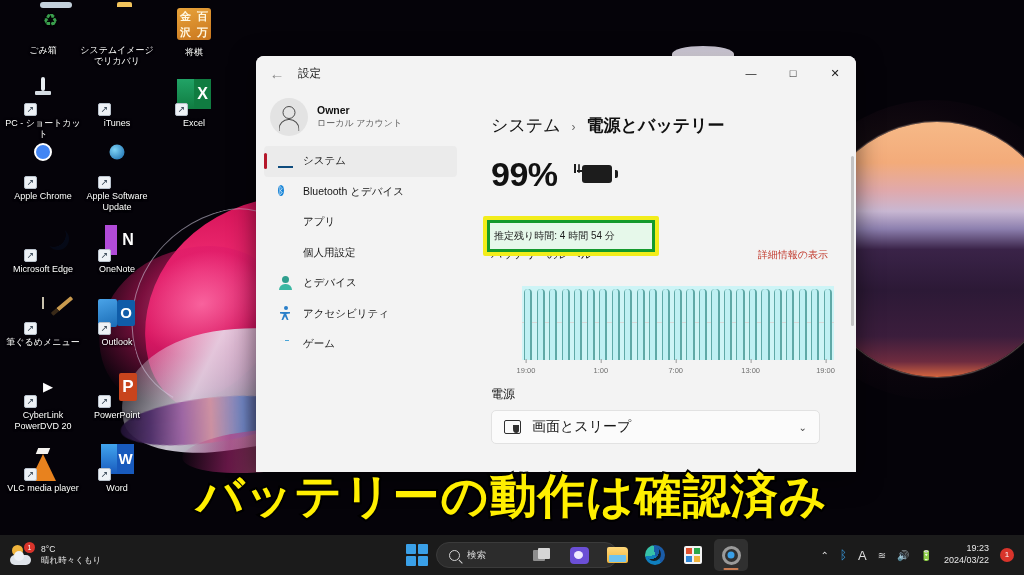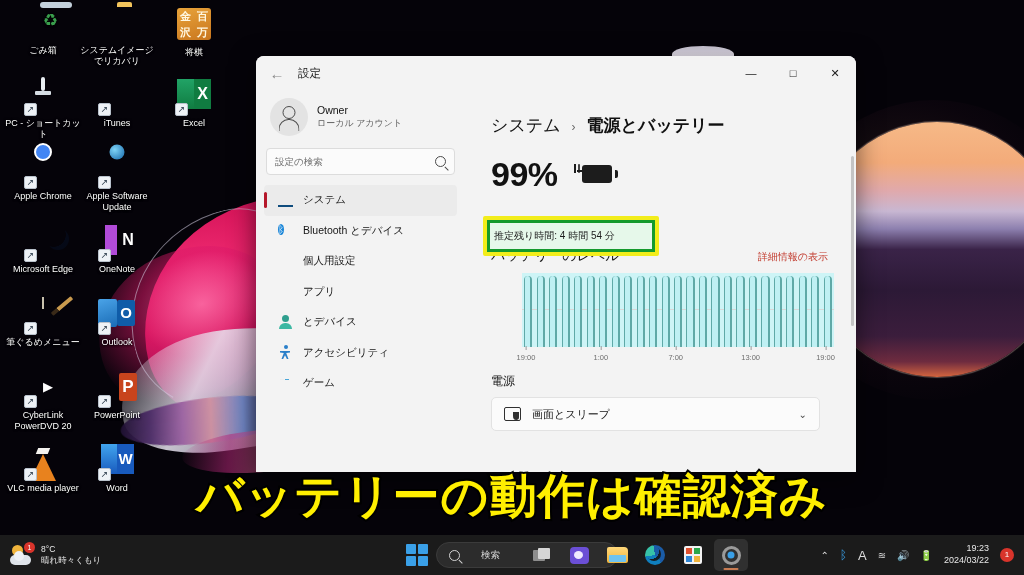--- a/index.html
+++ b/index.html
@@ -400,21 +400,21 @@
   .avatar:before{
     content:""; position:absolute; left:50%; top:8px; transform:translateX(-50%);
     width:11px; height:11px; border-radius:50%; border:1.4px solid #4b4b4b;
   }
   .avatar:after{
     content:""; position:absolute; left:50%; top:21px; transform:translateX(-50%);
     width:19px; height:11px;
     border:1.4px solid #4b4b4b; border-bottom:none;
     border-radius:10px 10px 0 0;
   }
-  .acct-name{ font-size:10.5px; font-weight:normal; color:#101010; }
+  .acct-name{ font-size:10.5px; font-weight:bold; color:#101010; }
   .acct-sub{ font-size:9px; color:#5c5c5c; margin-top:1px; }
 
   .search-box{
     height:27px; margin:2px 2px 10px;
     background:#fbfbfb;
     border:1px solid #dcdcdc;
     border-radius:4px;
     display:flex; align-items:center;
     padding:0 8px;
     cursor:text;
@@ -564,25 +564,25 @@
     padding-left:4px;
   }
   .hl-text{ font-size:10px; color:#1d1d1d; white-space:nowrap; }
 
   
   .chart-head{
     display:flex; align-items:baseline;
     margin:56px 0 0 14px;
     padding-right:6px;
   }
-  .chart-title{ font-size:14px; color:#141414;text-align:center; }
+  .chart-title{ font-size:11px; color:#141414;text-align:center; }
   .chart-link{ margin-left:auto; font-size:10px; color:#c23b2e; cursor:pointer; }
 
   .chart-area{
-    margin:8px 0 0 14px;
+    margin:24px 0 0 14px;
     height:90px;
     position:relative;
     padding-left:31px;
     padding-bottom:16px;
   }
   .plot{
     position:relative;
     height:74px;
     background:#cdf4f6;
     display:flex; align-items:flex-end; gap:0;
@@ -631,21 +631,21 @@
     width:17px;height:14px;
     border:1.4px solid #303030; border-radius:2px;
     position:relative; flex:0 0 17px;
   }
   .card-ic:after{
     content:""; position:absolute; right:1px; bottom:0;
     width:6px;height:8px;
     background:#303030;
     border-radius:0 0 3px 60%;
   }
-  .card-lbl{ font-size:11px; color:#171717; margin-left:11px; }
+  .card-lbl{ font-size:14px; color:#171717; margin-left:11px; }
   .chev{ margin-left:auto; color:#4a4a4a; font-size:10px; }
 
   
   .vscroll{
     position:absolute; right:2px; top:66px; width:3px; height:170px;
     background:#c4c4c4; border-radius:2px;
   }
 
   
   #subtitle{
@@ -709,21 +709,21 @@
     width:22px;height:22px;
     display:grid; grid-template-columns:1fr 1fr; grid-template-rows:1fr 1fr; gap:2.5px;
     cursor:pointer;
   }
   .tb-start i{ background:#3aa0e8; display:block; border-radius:1px; }
   .tb-search{
     width:182px; height:26px;
     background:#2c2c2c;
     border:1px solid #3b3b3b;
     border-radius:13px;
-    display:flex; align-items:center; gap:21px;
+    display:flex; align-items:center; gap:7px;
     padding:0 12px;
     color:#d8d8d8; font-size:9.5px;
     cursor:text;
   }
   .tb-search .mag{ border-color:#d3d3d3; }
   .tb-search .mag:after{ background:#d3d3d3; }
 
   .tb-apps{
     position:absolute; left:524px;
     display:flex; align-items:center; gap:4px;
@@ -911,41 +911,37 @@
     <div class="sidebar">
 
       <div class="acct">
         <div class="avatar"></div>
         <div>
           <div class="acct-name">Owner</div>
           <div class="acct-sub">ローカル アカウント</div>
         </div>
       </div>
 
-      <div class="search-box">
-        <input type="text" placeholder="設定の検索" style="">
-        <span class="mag"></span>
-      </div>
 
       <div class="navlist">
         <div class="navitem active">
           <span class="nav-ic"><span class="ni-system"></span></span>
           <span>システム</span>
         </div>
         <div class="navitem">
           <span class="nav-ic"><span class="ni-bt">ᛒ</span></span>
           <span>Bluetooth とデバイス</span>
         </div>
         <div class="navitem">
+          <span class="nav-ic"><span class="ni-apps"></span></span>
+          <span>アプリ</span>
+        </div>
+        <div class="navitem">
           <span class="nav-ic"><span class="ni-pers"></span></span>
           <span>個人用設定</span>
-        </div>
-        <div class="navitem">
-          <span class="nav-ic"><span class="ni-apps"></span></span>
-          <span>アプリ</span>
         </div>
         <div class="navitem">
           <span class="nav-ic"><span class="ni-acct"></span></span>
           <span>とデバイス</span>
         </div>
         <div class="navitem">
           <span class="nav-ic"><span class="ni-access"></span></span>
           <span>アクセシビリティ</span>
         </div>
         <div class="navitem">

